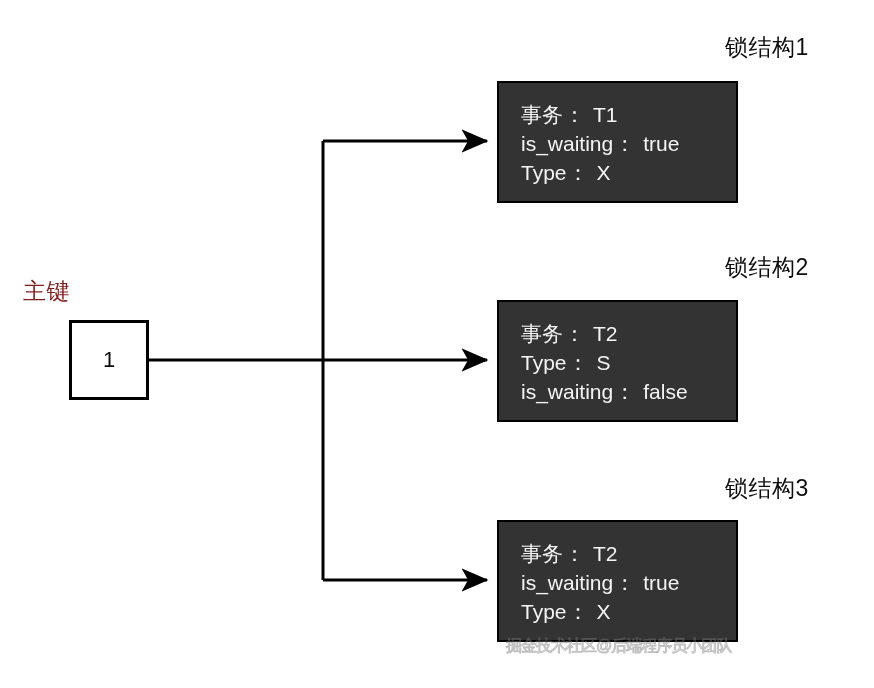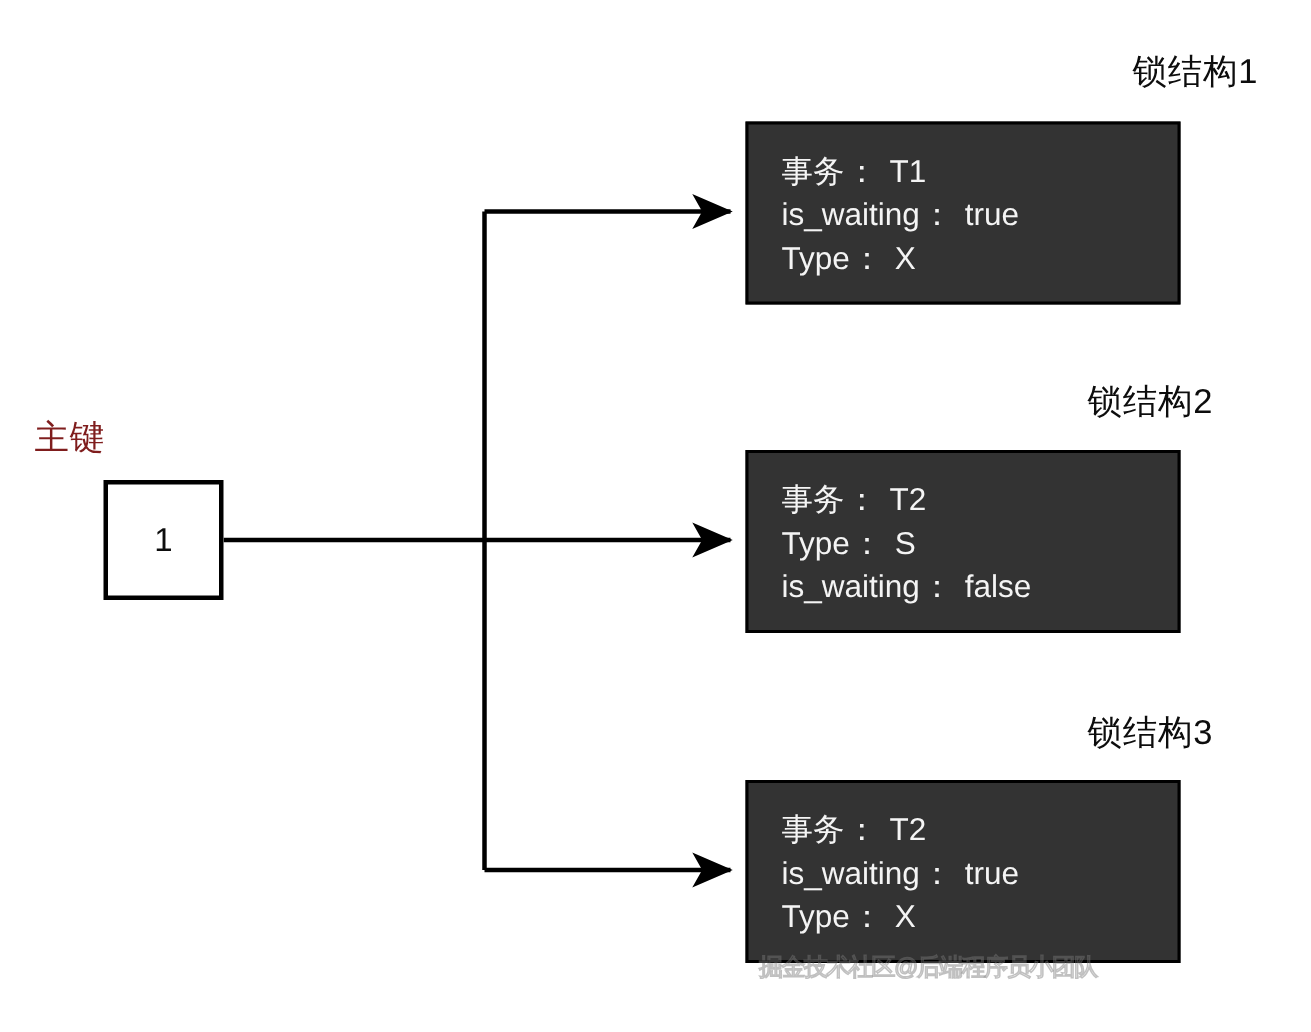--- a/index.html
+++ b/index.html
@@ -55,28 +55,28 @@
   }
   
   .lock-caption {
     position: absolute;
     font-size: 23px;
     line-height: 26px;
     color: #0d0d0d;
     white-space: nowrap;
     letter-spacing: 0.5px;
   }
-  .lock-caption.c1 { left: 725px; top: 34px; margin-left: 30px; }
+  .lock-caption.c1 { left: 725px; top: 34px; }
   .lock-caption.c2 { left: 725px; top: 254px; }
   .lock-caption.c3 { left: 725px; top: 475px; }
   
   .lock-box {
     position: absolute;
     left: 497px;
-    width: 290px;
+    width: 241px;
     height: 122px;
     box-sizing: border-box;
     background: #333333;
     border: 2px solid #000000;
     padding: 17px 0 0 22px;
     color: #f4f4f4;
   }
   .lock-box.b1 { top: 81px; }
   .lock-box.b2 { top: 300px; }
   .lock-box.b3 { top: 520px; }

